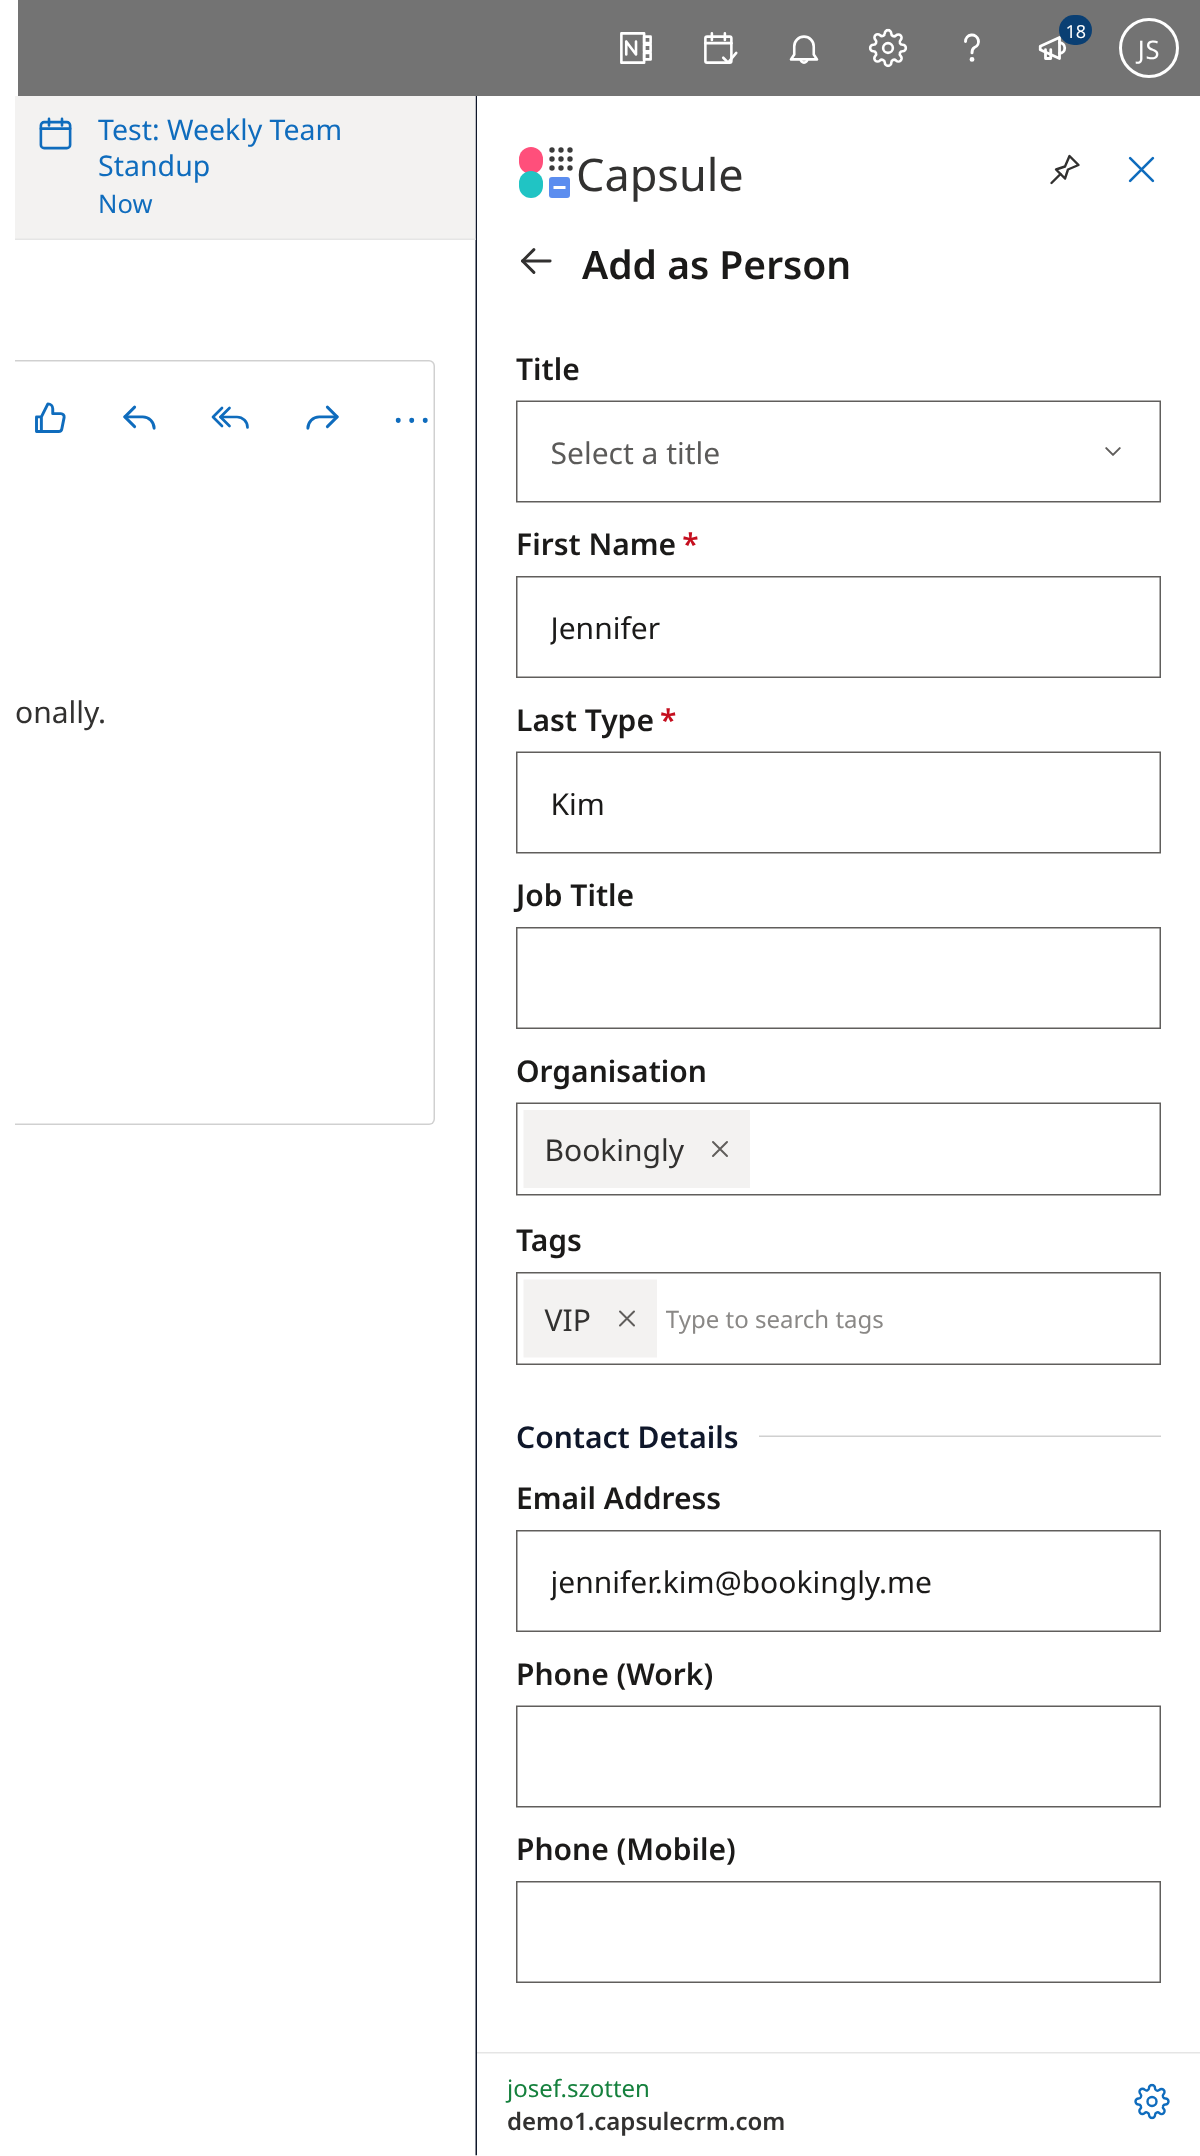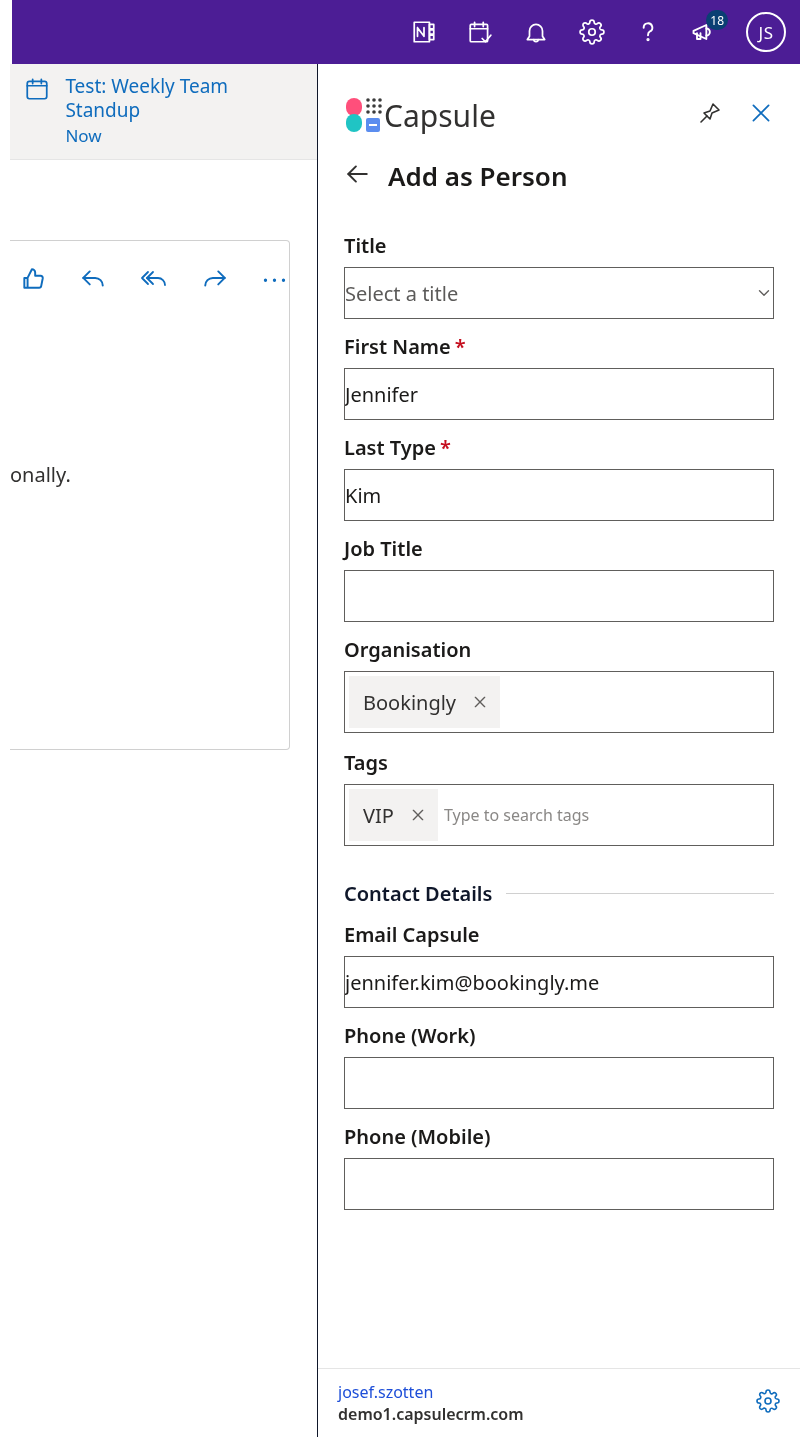--- a/index.html
+++ b/index.html
@@ -1,21 +1,21 @@
 <!DOCTYPE html>
 <html><head>
 <meta charset="utf-8">
 <style>
   * { box-sizing: border-box; margin: 0; padding: 0; }
   html, body { width: 800px; height: 1437px; font-family: "Segoe UI", -apple-system, system-ui, sans-serif; overflow: hidden; background:#fff; }
 
   
   .cmdbar {
     height: 64px;
-    background: #4c1d95;
+    background: #737373;
     display: flex;
     align-items: center;
     justify-content: flex-end;
     padding: 0 14px;
     gap: 28px;
     color: #fff;
     margin-left: 12px;
   }
   .cmdbar .icon { width: 28px; height: 28px; display:flex; align-items:center; justify-content:center; position:relative; }
   .cmdbar svg { stroke:#fff; }
@@ -80,22 +80,22 @@
     display:flex; align-items:center; gap:18px;
     padding: 2px 26px 24px 26px;
   }
   .screen-title-row .back svg { stroke:#323130; }
   .screen-title { font-size:26px; font-weight:600; color:#1b1a19; }
 
   .form { padding: 0 26px 20px 26px; overflow:auto; flex:1;}
   .field-label { font-size:20px; font-weight:600; color:#1b1a19; margin-top:14px; margin-bottom:8px; display:block;}
   .req { color:#c50f1f; margin-left:4px; font-weight:600;}
   .control {
-    width:100%; height:52px; border:1px solid #605e5c; font-size:20px;
-    padding: 0 0; color:#1b1a19; background:#fff; outline:none;
+    width:100%; height:68px; border:1px solid #605e5c; font-size:20px;
+    padding: 0 22px; color:#1b1a19; background:#fff; outline:none;
     font-family:inherit;
   }
   .control.select {
     display:flex; align-items:center; justify-content:space-between; color:#605e5c; cursor:pointer;
   }
   .control.select .sel-text { color:#323130cc; }
   .chev { width:18px; height:18px; }
 
   .chipbox {
     width:100%; min-height:50px; border:1px solid #605e5c; background:#fff;
@@ -116,21 +116,21 @@
     display:flex; align-items:center; gap:14px; margin-top:34px; margin-bottom:4px;
   }
   .section-div .lbl { font-size:20px; font-weight:600; color:#0f172a; white-space:nowrap;}
   .section-div .line { flex:1; height:1px; background:#d0d0d0; }
 
   .panel-footer {
     border-top:1px solid #e5e5e5; padding:12px 20px;
     display:flex; align-items:center; justify-content:space-between;
     font-size:16px; color:#323130;
   }
-  .panel-footer .meta .u { color:#1d4ed8; }
+  .panel-footer .meta .u { color:#15803d; }
   .panel-footer .meta .d { font-weight:600; }
   .panel-footer .gear svg { stroke:#0f6cbd; }
 </style>
 </head>
 <body>
 
 <div class="cmdbar">
 
   <div class="icon">
     <svg width="26" height="26" viewBox="0 0 24 24" fill="none" stroke-width="1.6" stroke-linecap="round" stroke-linejoin="round">
@@ -330,21 +330,21 @@
           </span>
         </div>
         <input placeholder="Type to search tags" style="">
       </div>
 
       <div class="section-div">
         <span class="lbl">Contact Details</span>
         <span class="line"></span>
       </div>
 
-      <label class="field-label">Email Capsule</label>
+      <label class="field-label">Email Address</label>
       <input class="control" value="jennifer.kim@bookingly.me" style="">
 
       <label class="field-label">Phone (Work)</label>
       <input class="control" value="" style="">
 
       <label class="field-label">Phone (Mobile)</label>
       <input class="control" value="" style="">
 
     </div>
 

